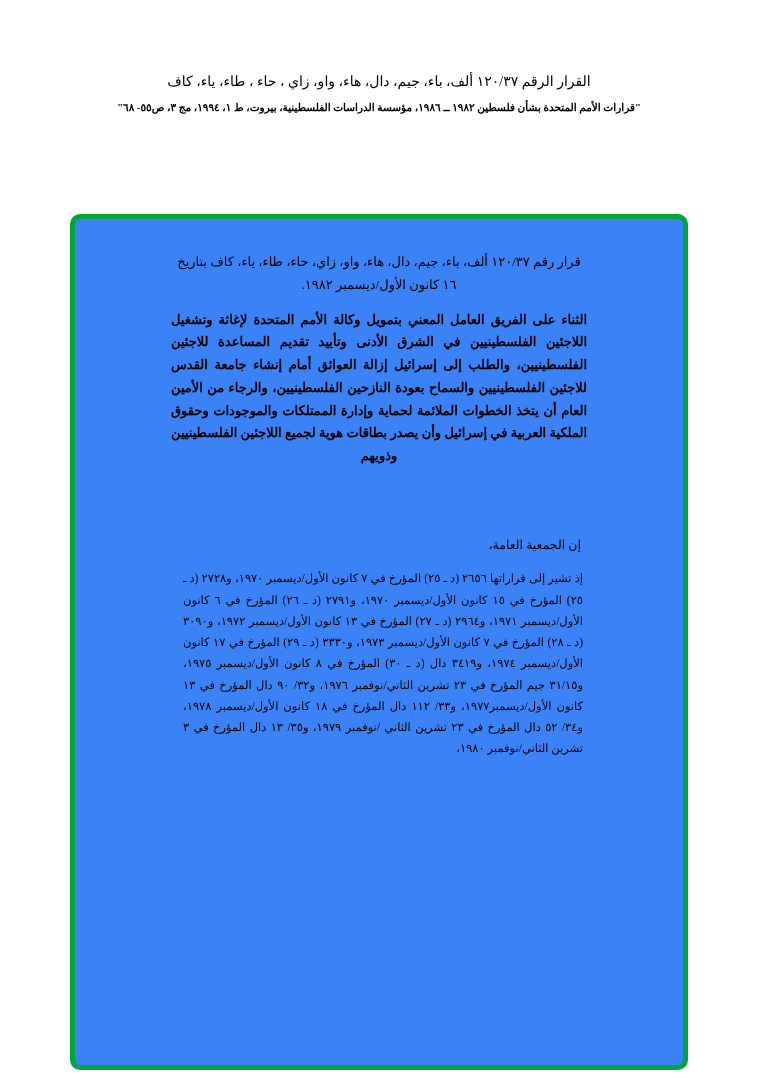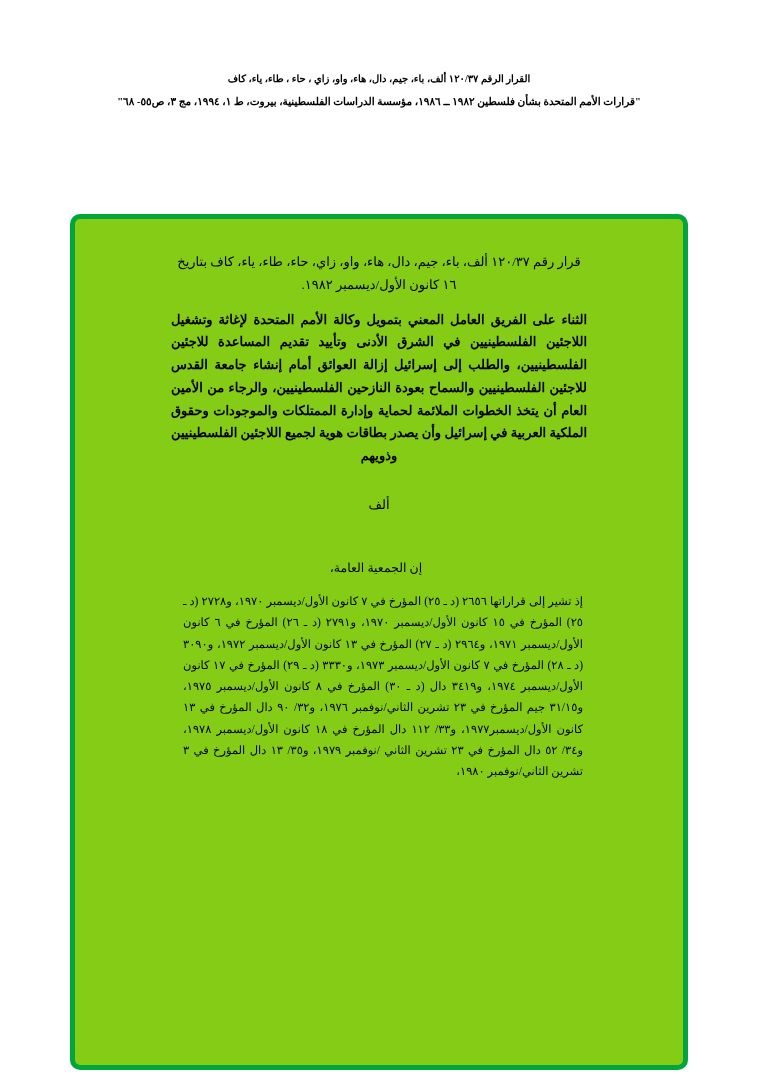--- a/index.html
+++ b/index.html
@@ -21,42 +21,42 @@
     box-sizing: border-box;
     padding: 0;
     position: relative;
   }
   .doc-header {
     text-align: center;
     margin-top: 72px;
     padding: 0 60px;
   }
   .doc-title {
-    font-weight: bold;
-    font-size: 10px;
+    font-weight: normal;
+    font-size: 14px;
     line-height: 1.4;
     direction: rtl;
   }
   .doc-source {
     font-weight: bold;
     font-size: 10.5px;
     line-height: 1.5;
     margin-top: 8px;
     direction: rtl;
   }
   .frame {
     position: absolute;
     top: 142px;
     right: 70px;
     left: 70px;
     bottom: 80px;
     border: 5px solid #00a63c;
     border-radius: 10px;
     box-sizing: border-box;
-    background: #84cc16;
+    background: #3b82f6;
   }
   .frame-inner {
     padding: 32px 96px 20px 96px;
     direction: rtl;
     text-align: center;
   }
   .blk {
     font-size: 13px;
     line-height: 1.75;
     direction: rtl;
@@ -80,20 +80,21 @@
     line-height: 1.85;
     text-align: justify;
     text-align-last: right;
     direction: rtl;
     padding: 0 4px;
     margin-left: 8px;
   }
   .intro-line {
     font-size: 12.5px;
     line-height: 1.8;
+    text-align: right;
     direction: rtl;
     padding-right: 6px;
   }
 </style>
 </head>
 <body>
 
 <div class="page">
 
   <div class="doc-header">
@@ -105,21 +106,20 @@
     <div class="frame-inner">
 
       <div class="blk center">قرار رقم ١٢٠/٣٧ ألف، باء، جيم، دال، هاء، واو، زاي، حاء، طاء، ياء، كاف بتاريخ ١٦ كانون الأول/ديسمبر ١٩٨٢.</div>
 
       <div class="spacer-sm"></div>
 
       <div class="blk just">الثناء على الفريق العامل المعني بتمويل وكالة الأمم المتحدة لإغاثة وتشغيل اللاجئين الفلسطينيين في الشرق الأدنى وتأييد تقديم المساعدة للاجئين الفلسطينيين، والطلب إلى إسرائيل إزالة العوائق أمام إنشاء جامعة القدس للاجئين الفلسطينيين والسماح بعودة النازحين الفلسطينيين، والرجاء من الأمين العام أن يتخذ الخطوات الملائمة لحماية وإدارة الممتلكات والموجودات وحقوق الملكية العربية في إسرائيل وأن يصدر بطاقات هوية لجميع اللاجئين الفلسطينيين وذويهم</div>
 
       <div class="spacer-lg"></div>
 
-      <div class="heading-line">ألف</div>
 
       <div class="spacer-md"></div>
 
 
       <div class="spacer-md"></div>
 
       <div class="intro-line">إن الجمعية العامة،</div>
 
       <div class="spacer-sm"></div>
 

